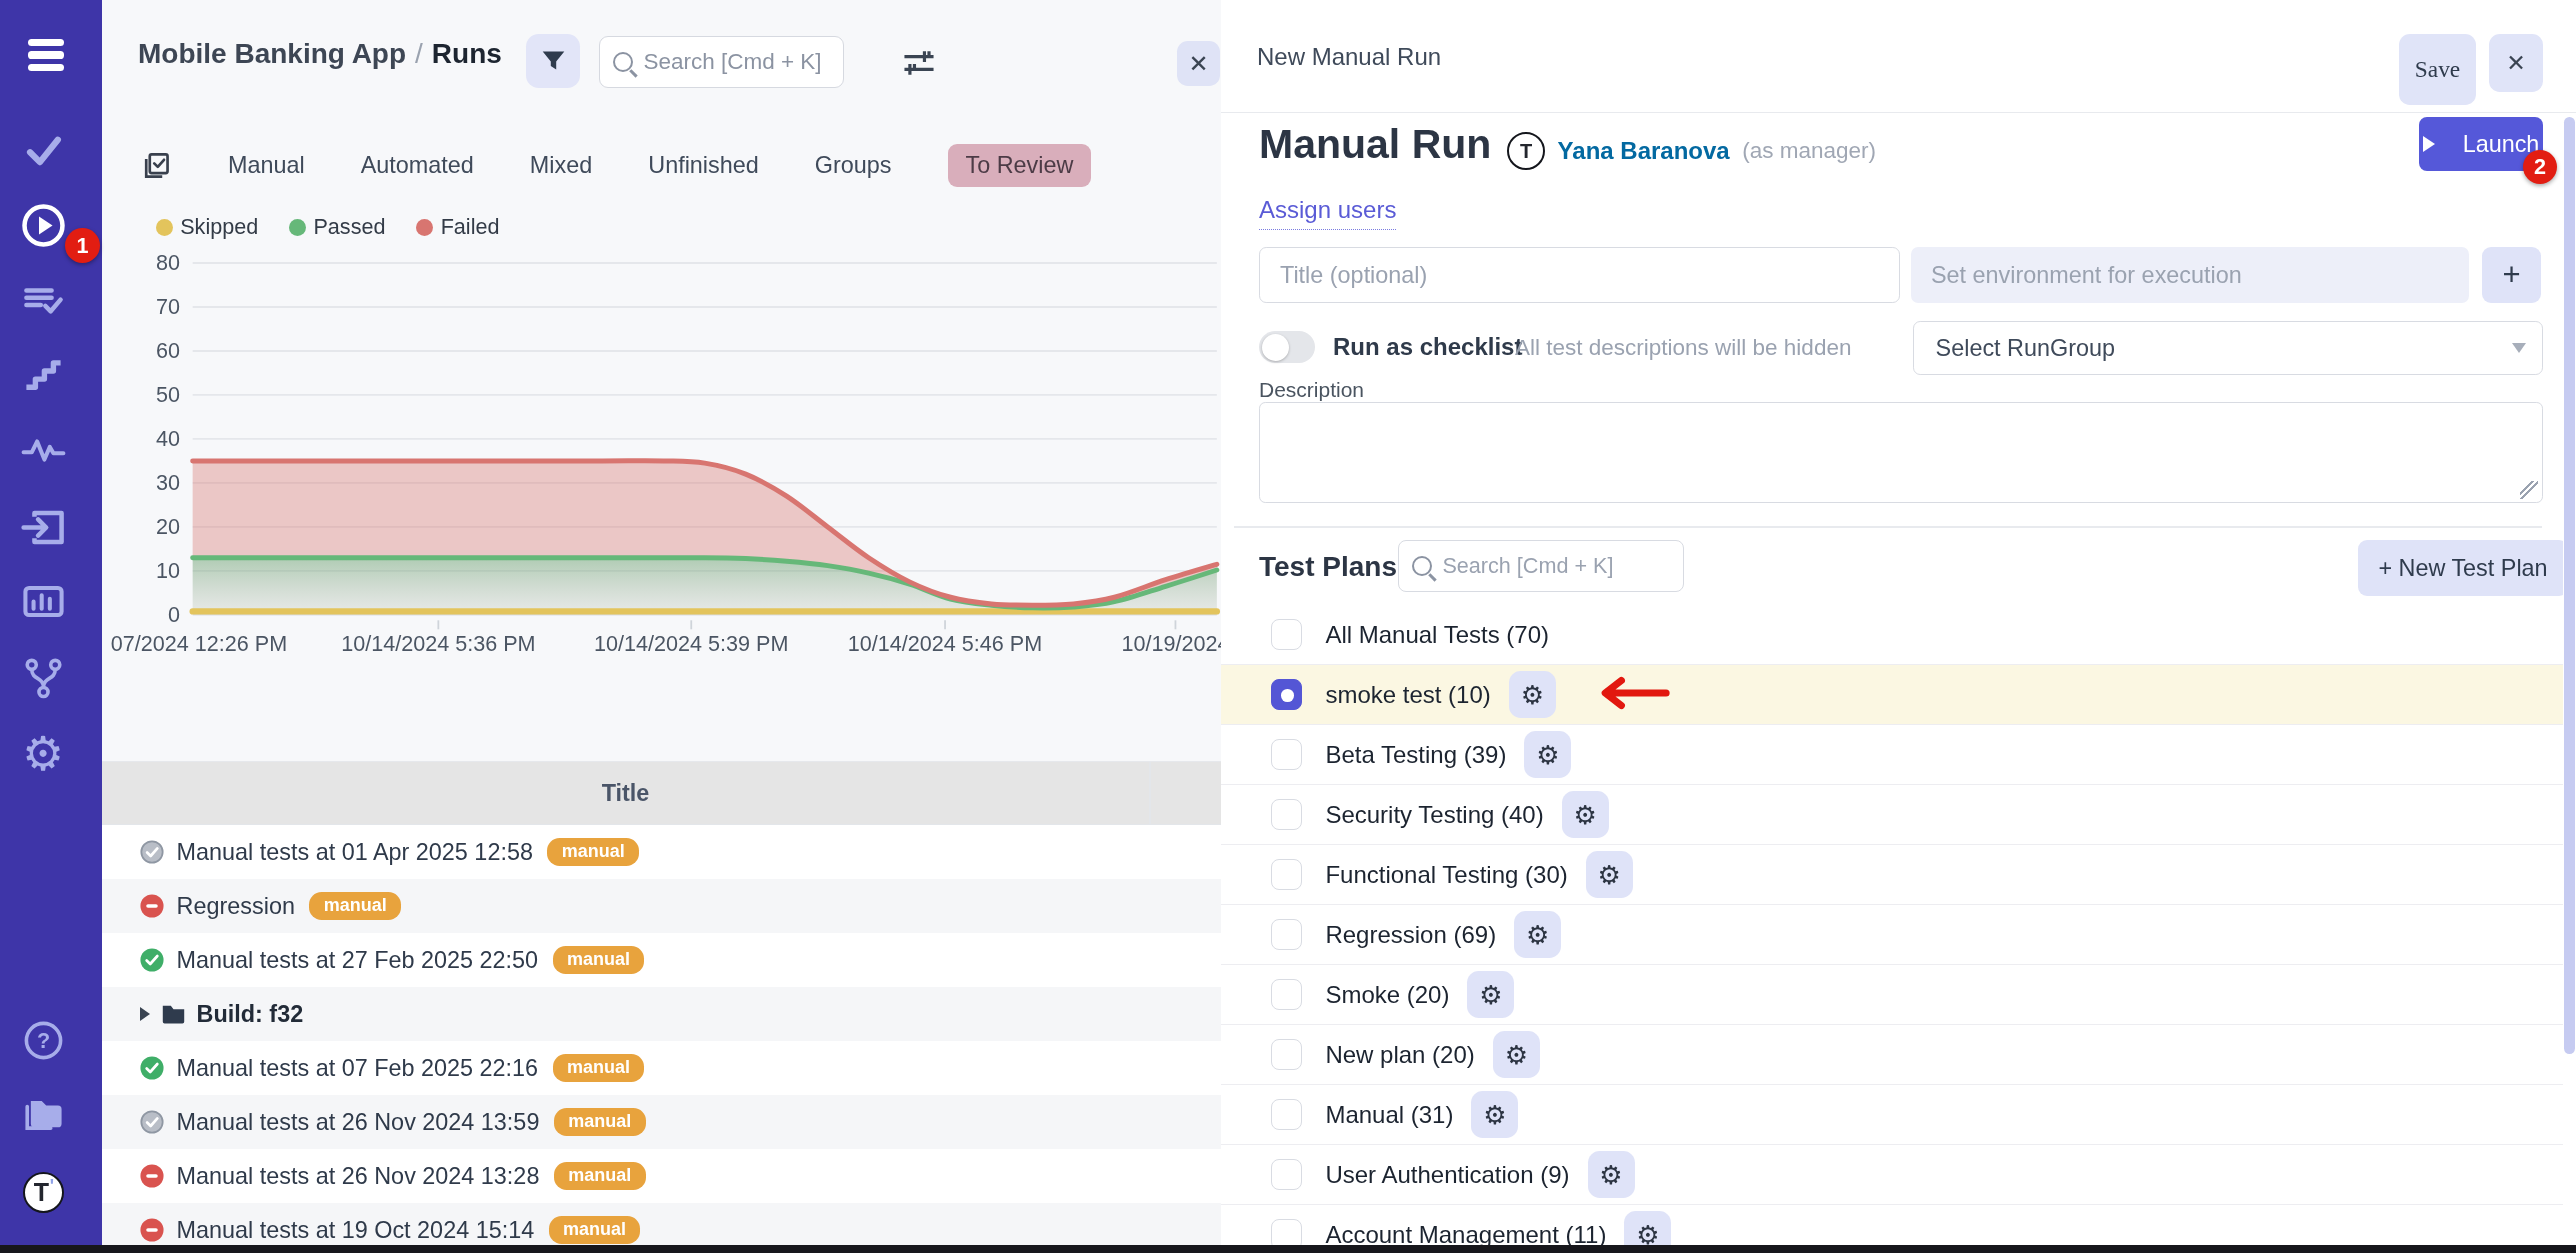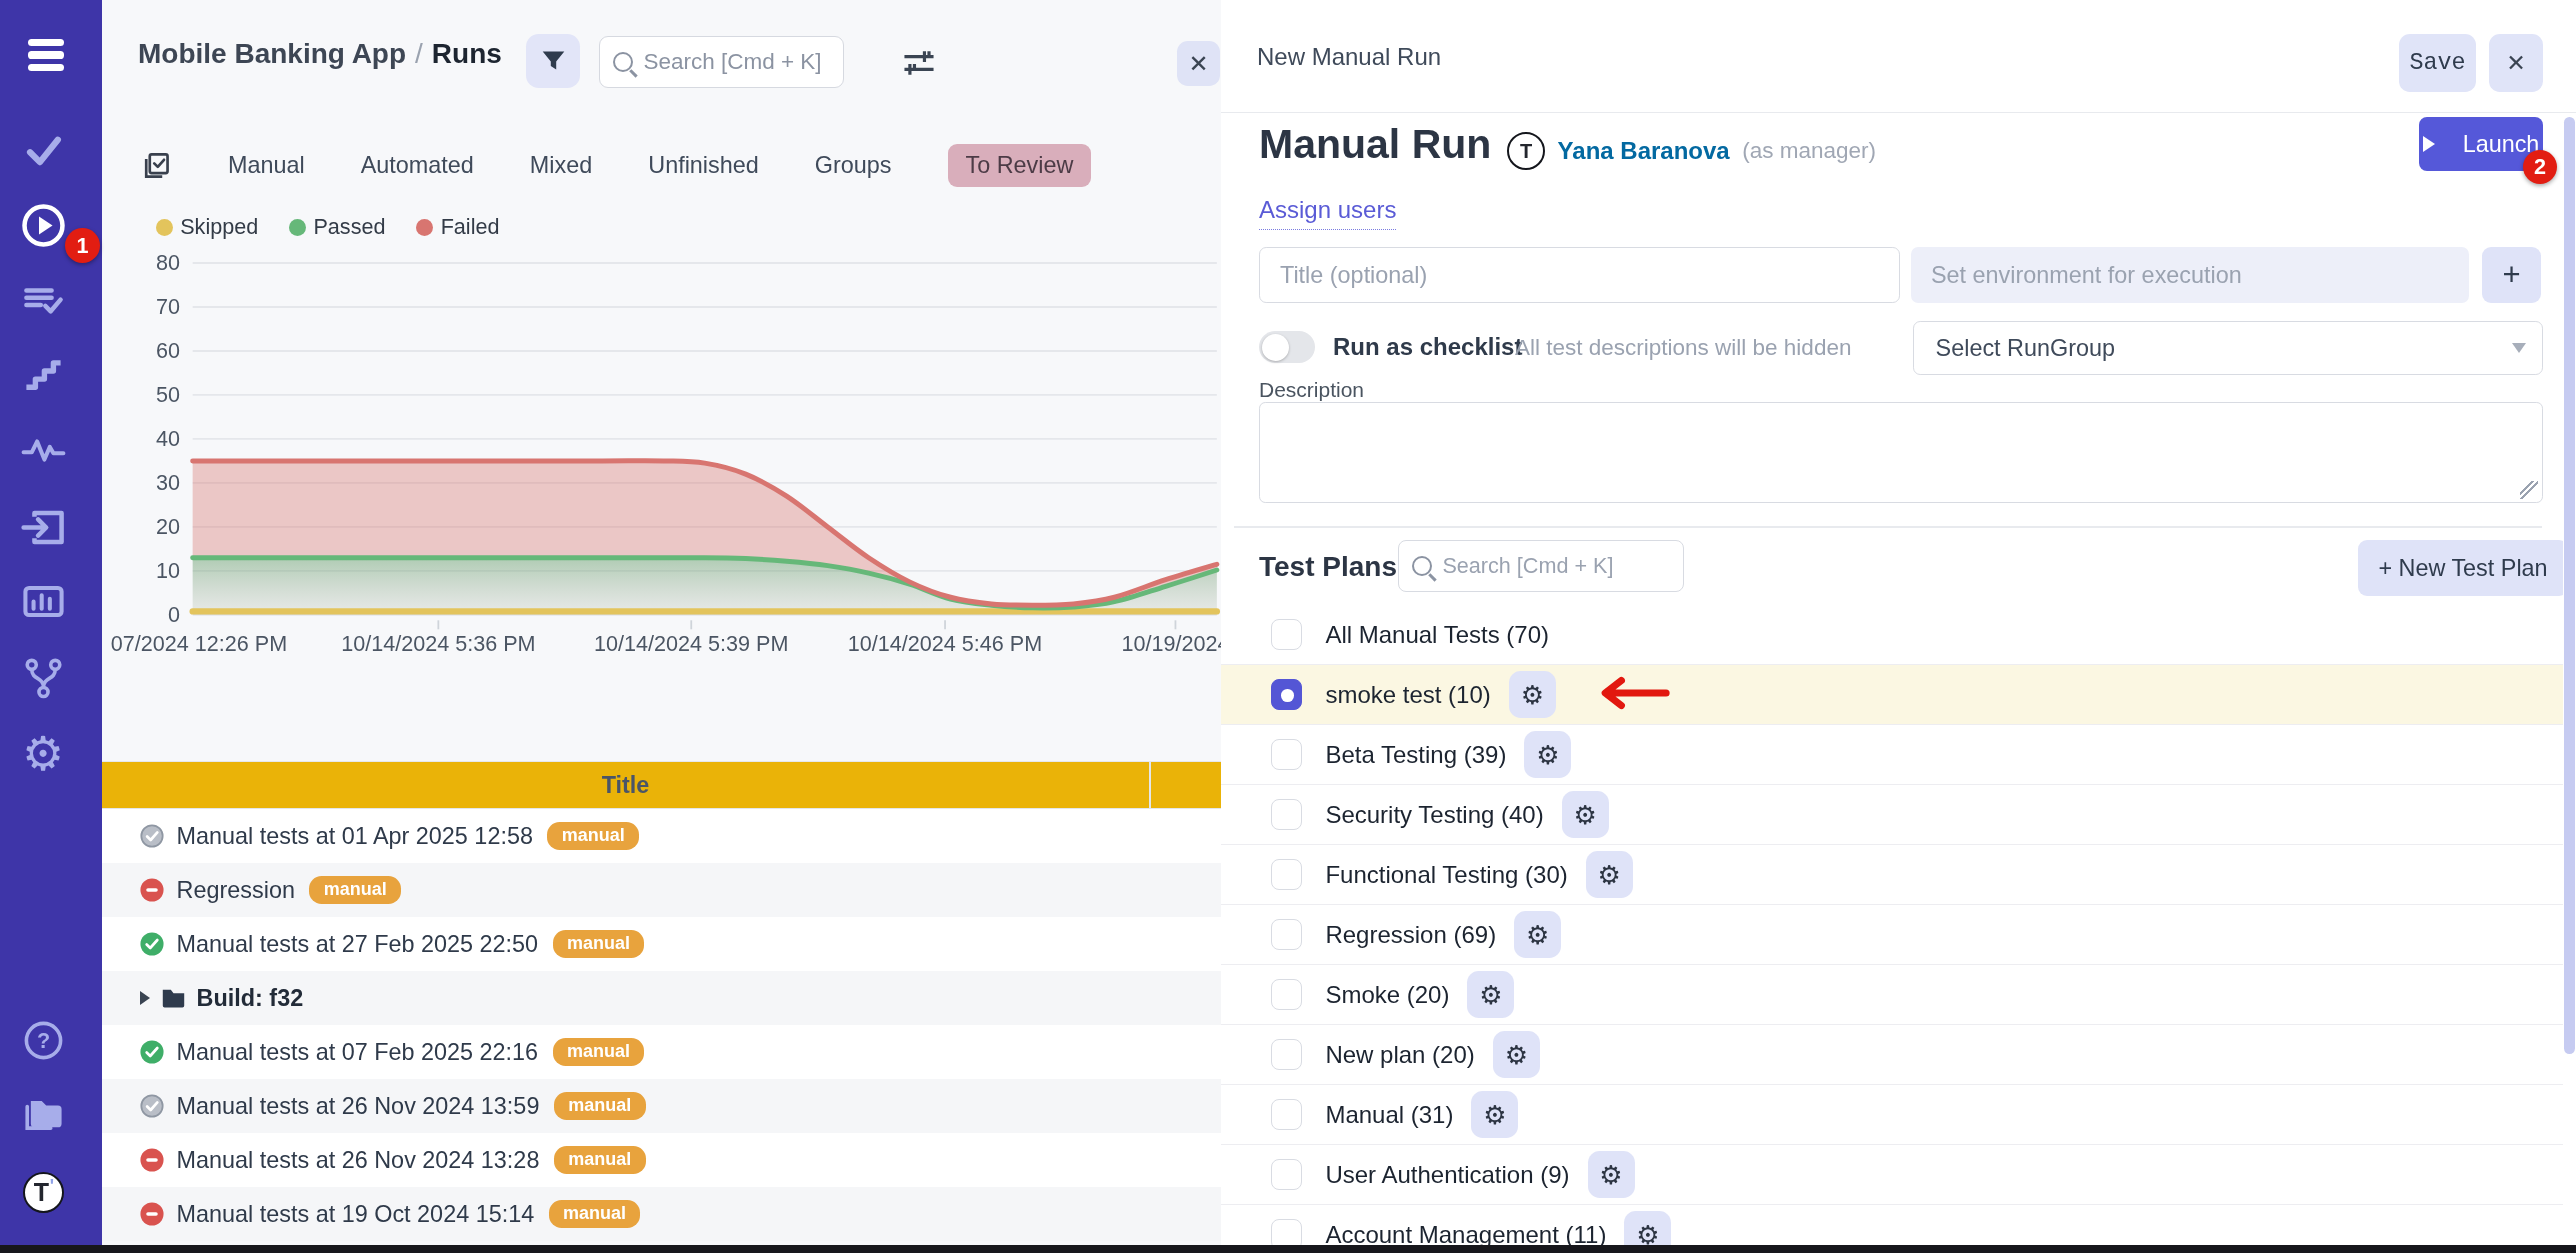--- a/index.html
+++ b/index.html
@@ -44,40 +44,40 @@
   .tab { font-size:23.4px; color:#3f4a5a; cursor:pointer; white-space:nowrap; }
   .tab.active { background:#d9aebb; color:#4c3b46; padding:8px 18px; border-radius:9px; font-weight:500; }
 
   #chart-legend { position:absolute; left:54px; top:214px; display:flex; align-items:center; gap:31px; }
   .leg-item { display:flex; align-items:center; gap:7.2px; font-size:21.6px; color:#333b47; }
   .leg-dot { width:17px; height:17px; border-radius:50%; }
 
   #chart-box { position:absolute; left:0; top:254px; width:1120px; height:423px; }
 
   #runs-table { position:absolute; left:0; top:761px; width:1120px; height:493px; overflow:hidden; }
-  #rt-header { position:relative; height:48px; background:#eab308; border-top:1.8px solid #e6e8ec; border-bottom:1.8px solid #e3e6ea;
+  #rt-header { position:relative; height:64px; background:#e5e5e5; border-top:1.8px solid #e6e8ec; border-bottom:1.8px solid #e3e6ea;
                font-size:23.4px; color:#4a5568; font-weight:600; }
   #rt-header .title-col { position:absolute; left:0; top:0; width:1047px; height:100%; display:flex; align-items:center; justify-content:center; }
   #rt-header .col-div { position:absolute; left:1047px; top:0; width:1.8px; height:100%; background:#e3e6ea; }
   .t-row { height:54px; display:flex; align-items:center; padding-left:38px; background:#fff; cursor:pointer; }
   .t-row:nth-child(even) { background:#f5f6f8; }
   .t-row .st-ic { width:24px; height:24px; margin-right:12.6px; flex:none; }
   .t-row .t-title { font-size:23.4px; color:#2f3a4a; white-space:nowrap; }
   .badge-manual { margin-left:14.4px; background:#e8a33d; color:#fff; font-size:18px; font-weight:600;
                   padding:4.5px 14.4px 6.3px; border-radius:12.6px; line-height:1; }
   .t-row .caret { width:0; height:0; border-left:10.8px solid #3a4452; border-top:7.2px solid transparent; border-bottom:7.2px solid transparent; margin-right:10.8px; }
   .t-row.folder .t-title { font-weight:600; color:#222b38; }
   .t-row .folder-ic { margin-right:10.8px; }
 
   
   #right-panel { position:absolute; left:1221px; top:0; width:1355px; height:1254px; background:#fff; }
   #rp-top { position:absolute; left:0; top:0; width:100%; height:113px; border-bottom:1.8px solid #e8eaee; }
   #rp-top-title { position:absolute; left:36px; top:43px; font-size:24px; color:#3f4a5a; }
-  #save-btn { position:absolute; left:1178px; top:34px; width:77px; height:58px; background:#e0e4f8; border:none; border-radius:10.8px;
-              font-size:23.4px; color:#2f3b4d; cursor:pointer; font-family:Liberation Mono, monospace; }
+  #save-btn { position:absolute; left:1178px; top:34px; width:77px; height:71px; background:#e0e4f8; border:none; border-radius:10.8px;
+              font-size:23.4px; color:#2f3b4d; cursor:pointer; font-family:Liberation Serif, serif; }
   #rp-close { position:absolute; left:1268px; top:34px; width:54px; height:58px; background:#e0e4f8; border:none; border-radius:10.8px;
               font-size:23.4px; color:#3a4452; cursor:pointer; display:flex; align-items:center; justify-content:center; }
 
   #run-title { position:absolute; left:38px; top:121px; font-size:41px; font-weight:800; color:#2c3544; }
   #owner-wrap { position:absolute; left:286px; top:132px; display:flex; align-items:center; gap:12.6px; }
   #owner-avatar { width:38px; height:38px; border-radius:50%; border:2.7px solid #14161c; background:#fff;
                   display:flex; align-items:center; justify-content:center; font-size:20px; font-weight:800; color:#23262e; }
   #owner-name { font-size:24px; font-weight:700; color:#0369a1; }
   #owner-role { font-size:22.5px; color:#a0a7b4; }
   #launch-btn { position:absolute; left:1198px; top:117px; width:124px; height:54px; background:#5558d9; border:none; border-radius:8px;

